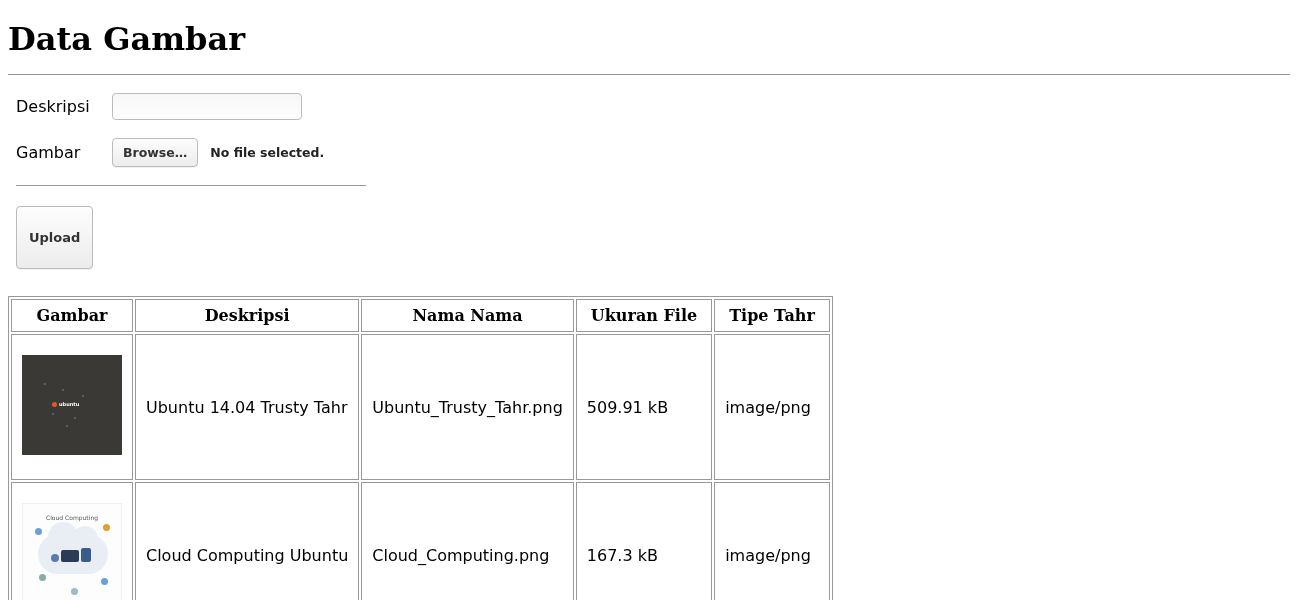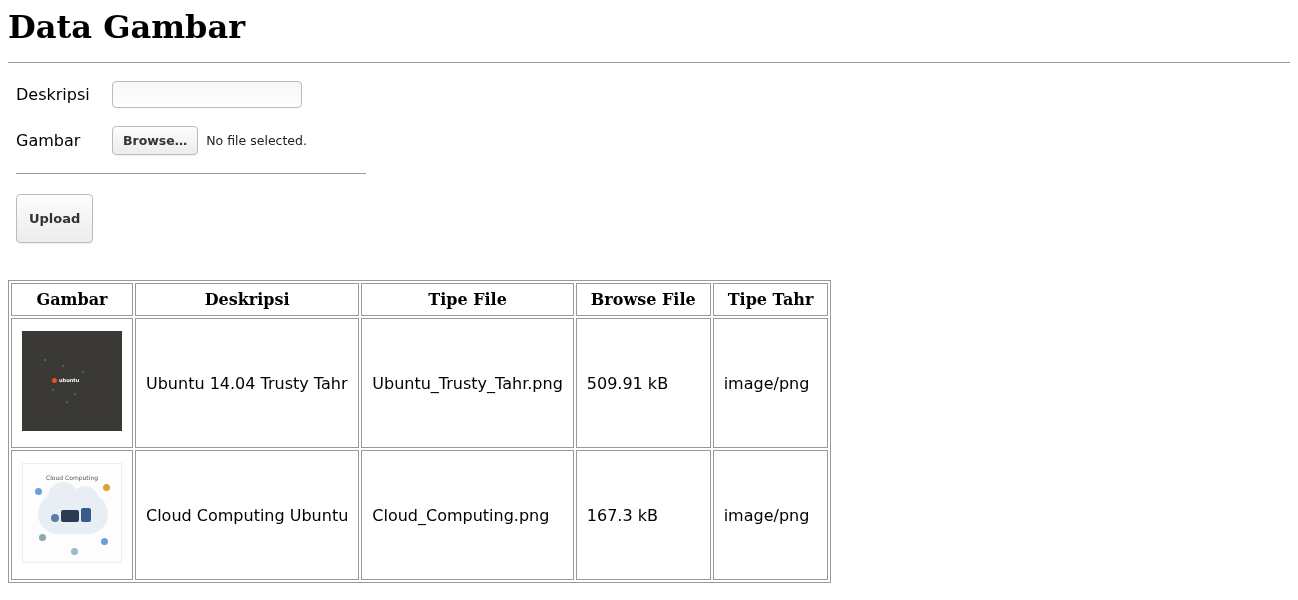--- a/index.html
+++ b/index.html
@@ -8,21 +8,21 @@
     padding: 8px;
     font-family: "DejaVu Sans", Verdana, Geneva, sans-serif;
     font-size: 15px;
     color: #000;
     background: #fff;
   }
   h1.page-title {
     font-family: "DejaVu Serif", Georgia, serif;
     font-weight: bold;
     font-size: 32px;
-    margin: 0 0 16px 0;
+    margin: 12px 0 16px 0;
   }
   hr.full-rule {
     border: none;
     border-top: 1px solid #999;
     margin: 0 0 18px 0;
   }
   .form-area {
     margin-left: 8px;
   }
   .form-row {
@@ -39,60 +39,60 @@
     height: 27px;
     border: 1px solid #bbb;
     border-radius: 4px;
     background: linear-gradient(#f7f7f7,#fefefe);
     padding: 2px 6px;
     font-size: 14px;
   }
   .file-group {
     display: flex;
     align-items: center;
-    gap: 8px;
   }
   button.browse-btn, button.upload-btn {
     font-family: "DejaVu Sans", Verdana, sans-serif;
     font-weight: bold;
     font-size: 12.5px;
     color: #333;
     background: linear-gradient(#fdfdfd,#ececec);
     border: 1px solid #bbb;
     border-radius: 4px;
     padding: 6px 10px;
     box-shadow: 0 1px 0 rgba(0,0,0,0.05);
     cursor: pointer;
   }
   .no-file {
-    font-weight: normal;
+    font-weight: bold;
     font-size: 12.5px;
     color: #222;
+    margin-left: 12px;
   }
   hr.short-rule {
     width: 350px;
     margin: 6px 0 20px 0;
     border: none;
     border-top: 1px solid #999;
   }
   button.upload-btn {
-    padding: 16px 12px;
+    padding: 23px 12px;
     font-size: 13px;
-    margin-bottom: 37px;
+    margin-bottom: 27px;
   }
 
   table.data-table {
     border-collapse: separate;
     border-spacing: 2px;
     border: 1px solid #999;
     margin-left: 0;
   }
   table.data-table th, table.data-table td {
     border: 1px solid #999;
-    padding: 12px 10px;
+    padding: 20px 10px;
     text-align: left;
     vertical-align: middle;
   }
   table.data-table th {
     text-align: center;
     font-family: "DejaVu Serif", Georgia, serif;
     font-weight: bold;
     font-size: 16px;
     padding: 6px 14px;
   }
@@ -201,22 +201,22 @@
   <hr class="short-rule">
 
   <button type="button" class="upload-btn">Upload</button>
 </div>
 
 <table class="data-table">
   <thead>
     <tr>
       <th>Gambar</th>
       <th>Deskripsi</th>
-      <th>Tipe File</th>
-      <th>Browse File</th>
+      <th>Nama Nama</th>
+      <th>Ukuran File</th>
       <th>Tipe Tahr</th>
     </tr>
   </thead>
   <tbody>
     <tr>
       <td class="thumb-cell">
         <span class="thumb thumb-ubuntu">
           <span class="dots">
             <span style="top:28px;left:22px"></span><span style="top:34px;left:40px"></span>
             <span style="top:58px;left:30px"></span><span style="top:62px;left:52px"></span>

